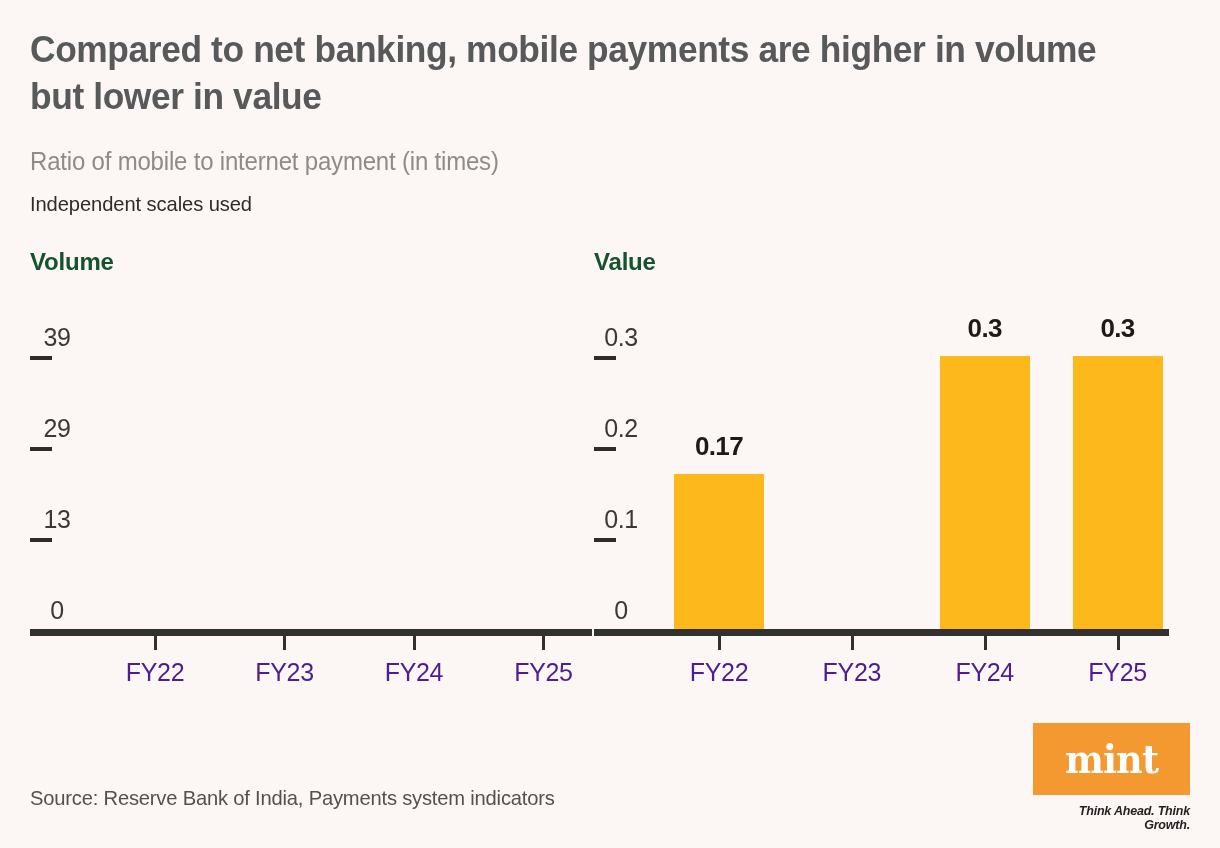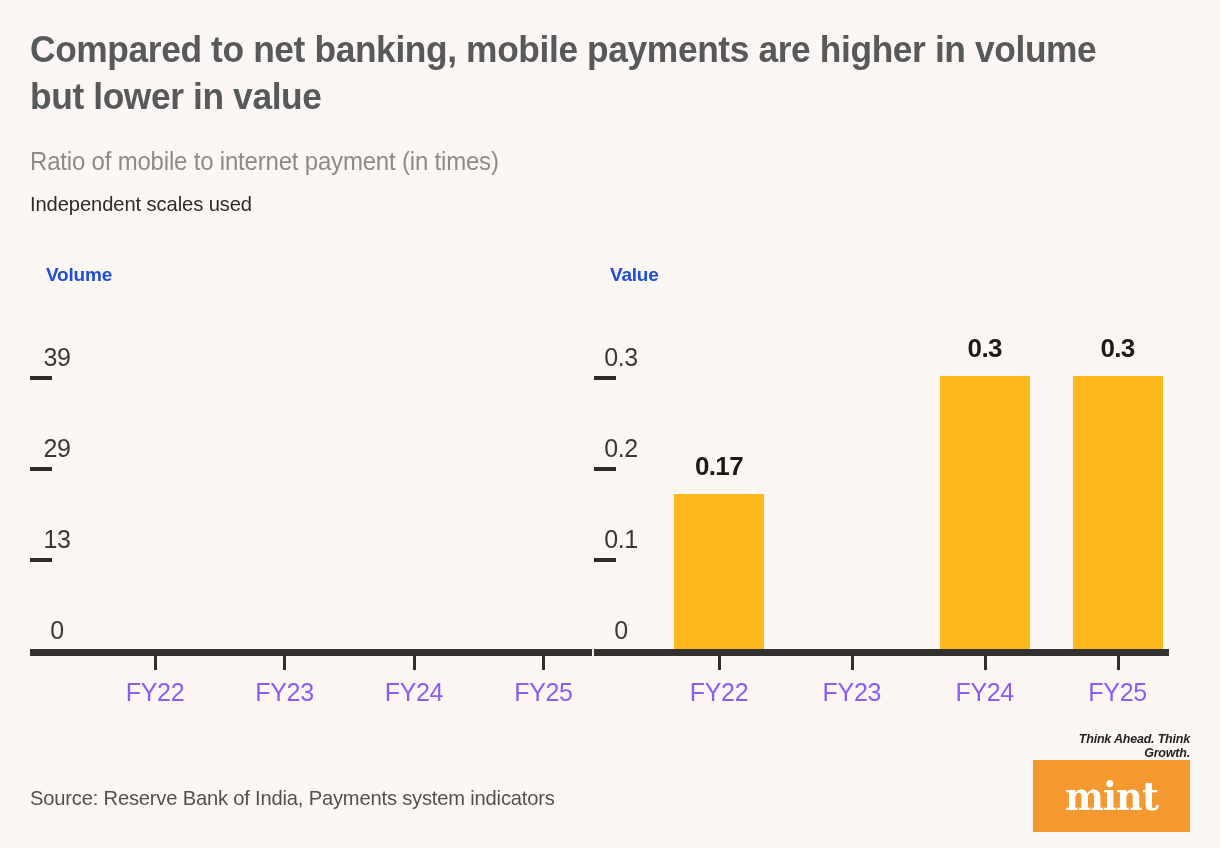--- a/index.html
+++ b/index.html
@@ -50,25 +50,25 @@
     transform: scaleX(0.96);
     transform-origin: left top;
   }
 
   
   .panel { position: absolute; top: 248px; }
   #panel-volume { left: 30px; width: 562px; }
   #panel-value  { left: 594px; width: 575px; }
 
   .panel-heading {
-    font-size: 19px;
-    font-weight: bold;
-    color: #1d4ed8;
+    font-size: 24px;
+    font-weight: bold;
+    color: #14532d;
     letter-spacing: -0.2px;
-    margin: 16px;
+    margin: 0;
     height: 32px;
   }
 
   
   .plot {
     position: relative;
     height: 344px;   
     margin-top: 12px;
   }
 
@@ -156,21 +156,21 @@
     left: 50px;
     right: 0;
     bottom: -58px;
     height: 36px;
   }
   .xlabel {
     position: absolute;
     width: 90px;
     text-align: center;
     font-size: 25px;
-    color: #8b5cf6;
+    color: #4c1d95;
     letter-spacing: -0.3px;
   }
 
   
   #source-note {
     position: absolute;
     left: 30px;
     top: 786px;
     font-size: 21px;
     color: #55504D;
@@ -300,17 +300,17 @@
         <div class="xlabel" style="left: 295.714px;">FY24</div>
         <div class="xlabel" style="left: 428.571px;">FY25</div>
       </div>
     <div class="axis-line"></div>
   </div>
 </div>
 
 <div id="source-note">Source: Reserve Bank of India, Payments system indicators</div>
 
 <div id="brand">
-  <div id="brand-tagline">Think Ahead. Think Growth.</div>
   <div id="brand-box">
     <span id="brand-wordmark">mint</span>
   </div>
+  <div id="brand-tagline">Think Ahead. Think Growth.</div>
 </div>
 
 </body></html>

